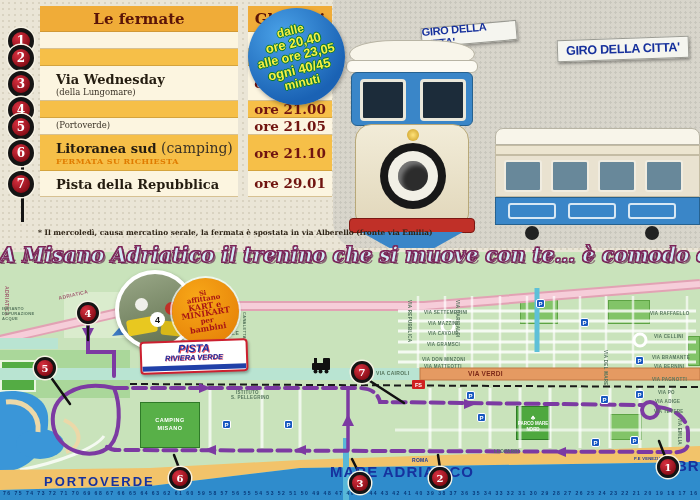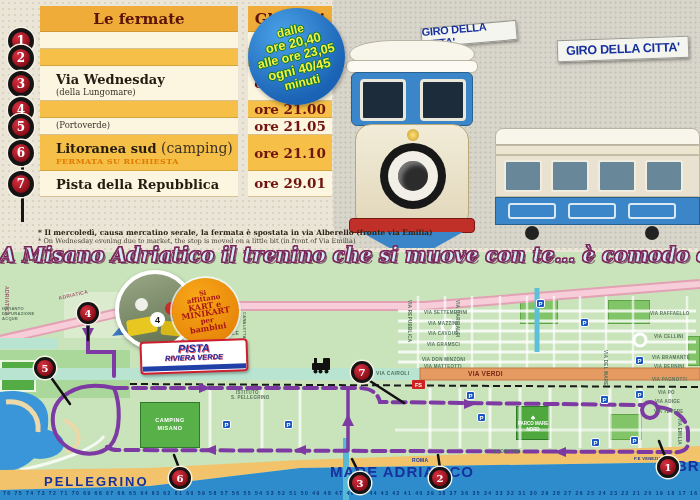--- a/index.html
+++ b/index.html
@@ -310,21 +310,21 @@
   <div id="map-stops">
       <div class="num-badge map-stop" style="left: 657px; top: 456px;">1</div>
       <div class="num-badge map-stop" style="left: 429px; top: 467px;">2</div>
       <div class="num-badge map-stop" style="left: 349px; top: 472px;">3</div>
       <div class="num-badge map-stop" style="left: 77px; top: 302px;">4</div>
       <div class="num-badge map-stop" style="left: 34px; top: 357px;">5</div>
       <div class="num-badge map-stop" style="left: 169px; top: 467px;">6</div>
       <div class="num-badge map-stop" style="left: 351px; top: 361px;">7</div>
     </div>
   <div class="big-label sea-label">MARE ADRIATICO</div>
-  <div class="big-label porto-label">PELLEGRINO</div>
+  <div class="big-label porto-label">PORTOVERDE</div>
   <div class="big-label bras-label">BRAS</div>
   <div class="beach-nums">76 75 74 73 72 71 70 69 68 67 66 65 64 63 62 61 60 59 58 57 56 55 54 53 52 51 50 49 48 47 46 45 44 43 42 41 40 39 38 37 36 35 34 33 32 31 30 29 28 27 26 25 24 23 22 21 20 19 18 17 16 15 14 13 12 11 10 9 8 7 6 5 4 3</div>
 
   <div class="kart-photo">
     <div class="kp-el kp-kart1"></div>
     <div class="kp-el kp-kart2"></div>
     <div class="kp-el kp-helm1"></div>
     <div class="kp-el kp-helm2"></div>
     <div class="kp-el kp-num">4</div>
   </div>
@@ -438,21 +438,20 @@
             <div class="t-left">
               <div class="num-badge table-badge">7</div>
               <div class="t-name"><span class="nm">Pista della Repubblica</span></div>
             </div>
             <div class="t-right">ore 29.01</div>
           </div>
         </div>
     </div>
     <div class="footnotes">
       <div class="fn1">* Il mercoledì, causa mercatino serale, la fermata è spostata in via Alberello (fronte via Emilia)</div>
-      <div class="fn2">* On Wednesday evening due to market, the stop is moved on a little bit (in front of Via Emilia)</div>
     </div>
   </div>
 
   <div class="sched-badge">
     <div class="sched-inner">
       <div class="s0">dalle</div>
       <div class="s1">ore 20,40</div>
       <div class="s2">alle ore 23,05</div>
       <div class="s3">ogni 40/45</div>
       <div class="s4">minuti</div>

